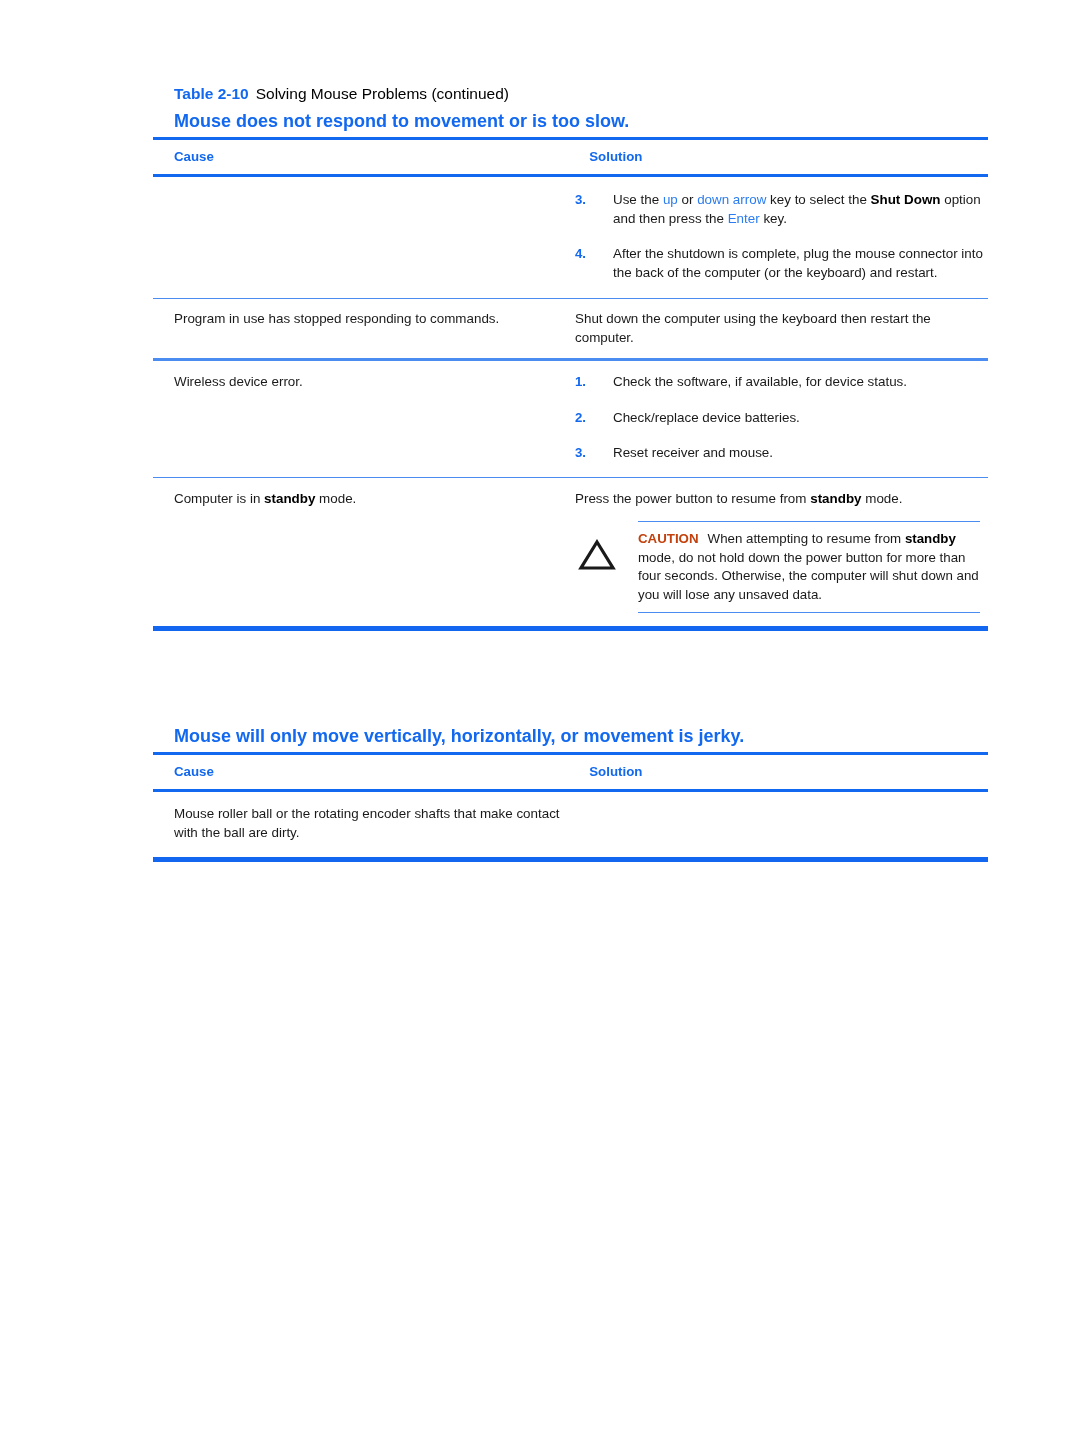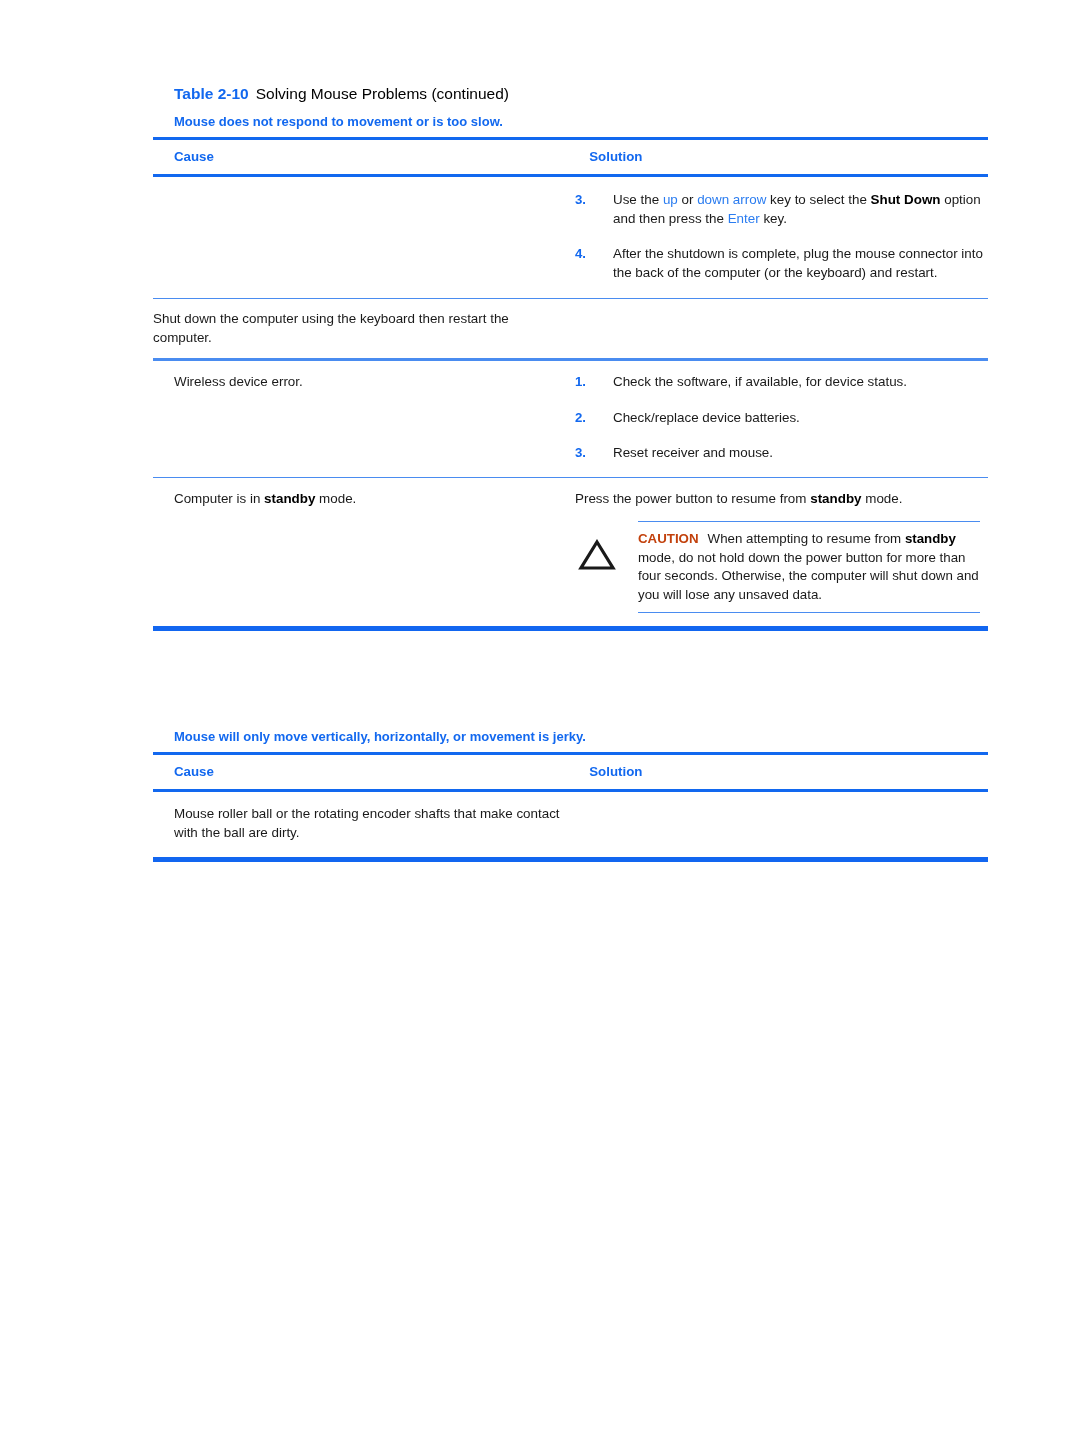--- a/index.html
+++ b/index.html
@@ -43,21 +43,21 @@
     margin-left: 7px;
   }
 
   
   .tbl {
     position: absolute;
     left: 153px;
     width: 835px;
   }
   .tbl-title {
-    font-size: 13px;
+    font-size: 18px;
     font-weight: bold;
     color: #1268ef;
     padding: 0 0 7px 21px;
     line-height: 17px;
   }
   .rule-thick {
     height: 3px;
     background: #1268ef;
     width: 100%;
   }
@@ -211,20 +211,21 @@
           <li>
             <span class="num">4.</span>
             <span class="txt">After the shutdown is complete, plug the mouse connector into the back of the computer (or the keyboard) and restart.</span>
           </li>
         </ul>
       </div>
     </div>
     <div class="rule-thin"></div>
 
     <div class="row">
+      <div class="col-cause">Program in use has stopped responding to commands.</div>
       <div class="col-solution">Shut down the computer using the keyboard then restart the computer.</div>
     </div>
     <div class="rule-thin"></div>
 
     <div class="rule-thin"></div>
 
     <div class="rule-thin"></div>
 
     <div class="row" style="padding-top:12px;padding-bottom:14px;">
       <div class="col-cause">Wireless device error.</div>

